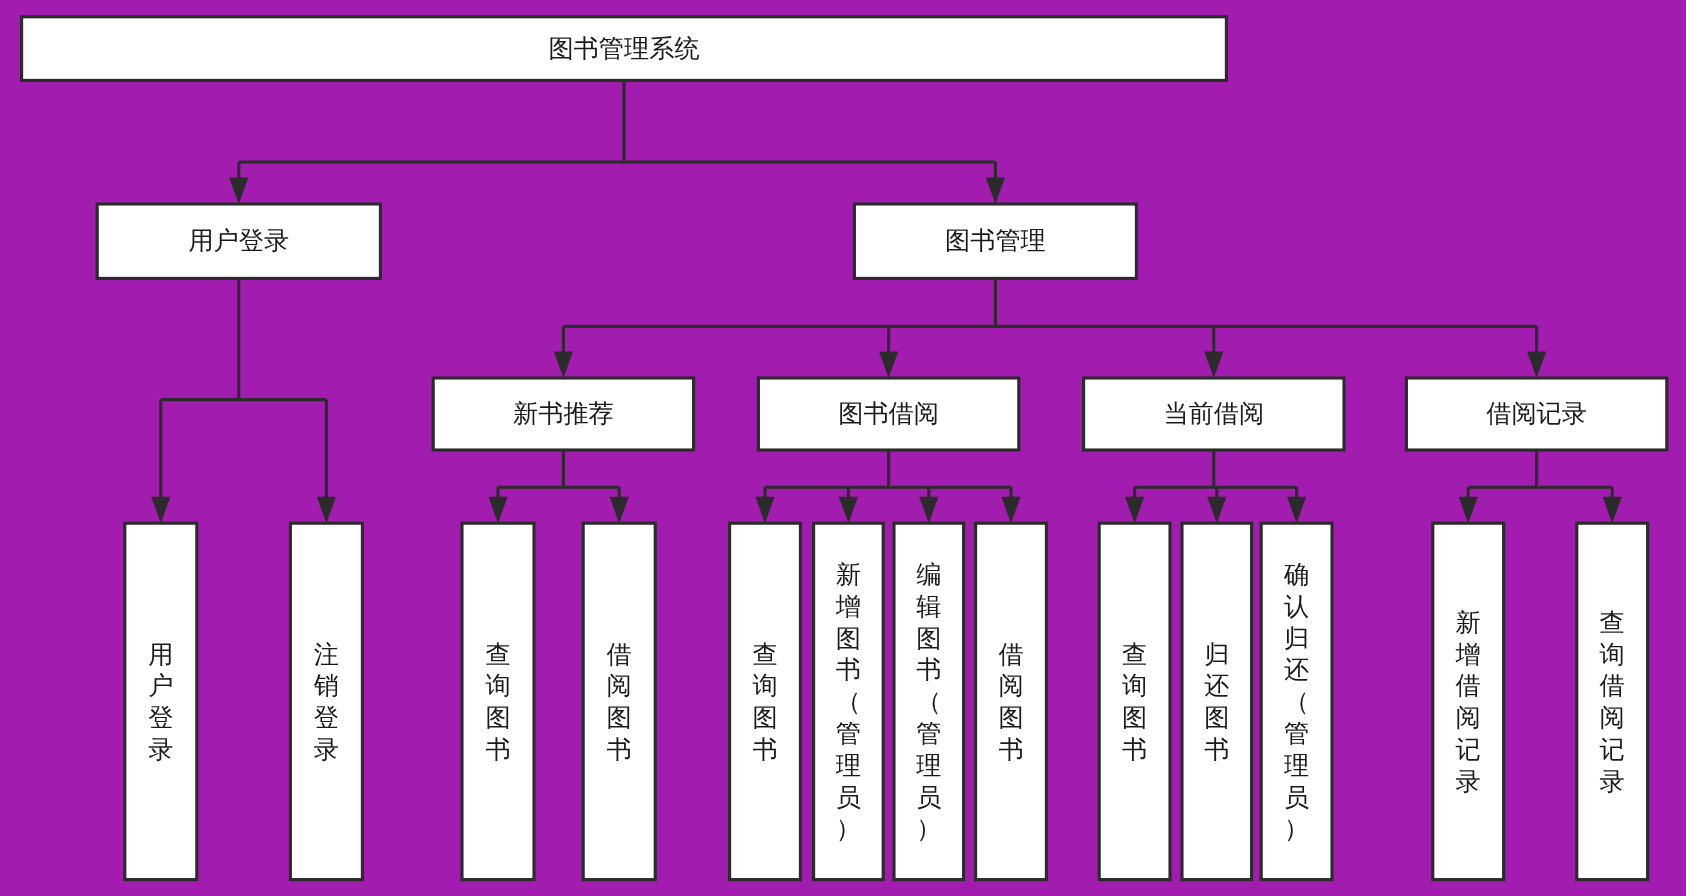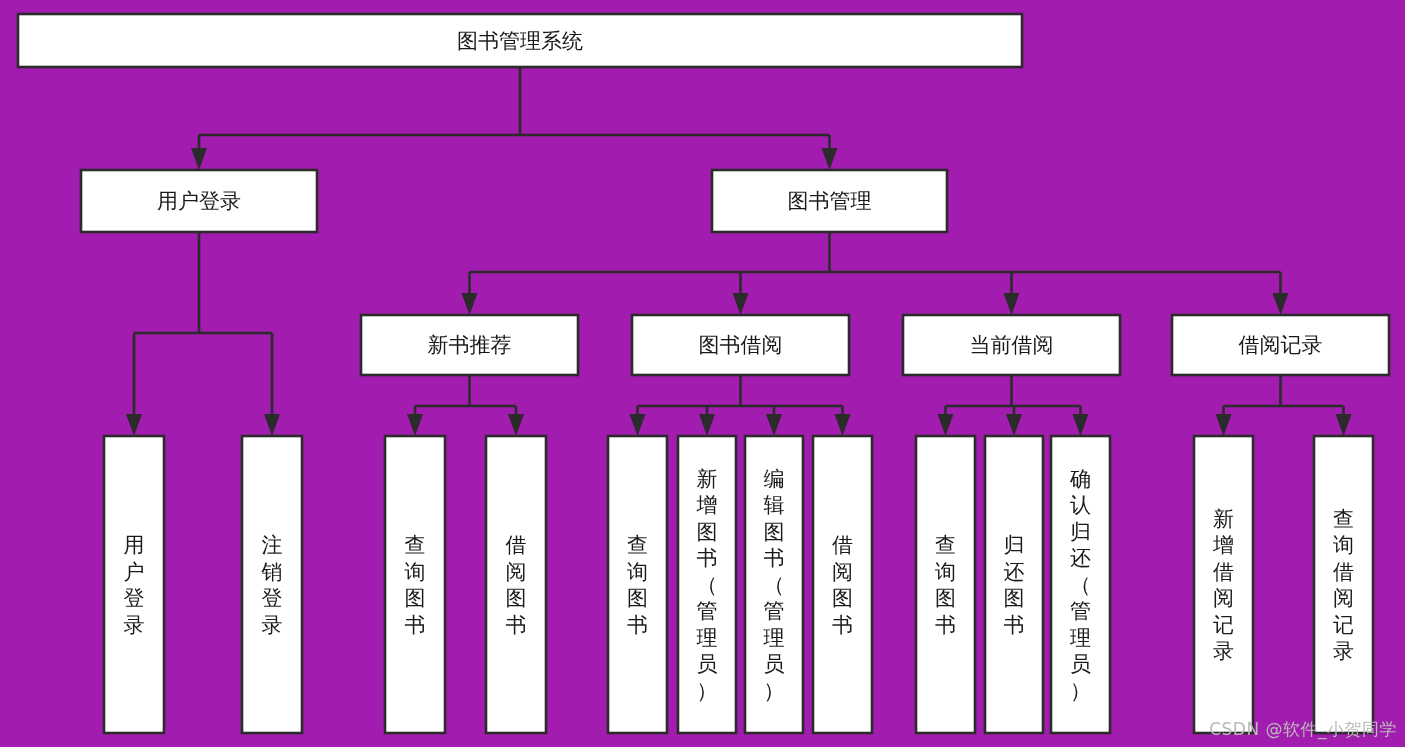--- a/index.html
+++ b/index.html
@@ -216,14 +216,13 @@
         <g>
           <rect class="node-box" x="1194" y="436" width="59" height="297"></rect>
           <text class="node-label-v" x="1223.5" y="525.67"><tspan x="1223.5" dy="0">新</tspan><tspan x="1223.5" dy="26.5">增</tspan><tspan x="1223.5" dy="26.5">借</tspan><tspan x="1223.5" dy="26.5">阅</tspan><tspan x="1223.5" dy="26.5">记</tspan><tspan x="1223.5" dy="26.5">录</tspan></text>
         </g>
         <g>
           <rect class="node-box" x="1314" y="436" width="59" height="297"></rect>
           <text class="node-label-v" x="1343.5" y="525.67"><tspan x="1343.5" dy="0">查</tspan><tspan x="1343.5" dy="26.5">询</tspan><tspan x="1343.5" dy="26.5">借</tspan><tspan x="1343.5" dy="26.5">阅</tspan><tspan x="1343.5" dy="26.5">记</tspan><tspan x="1343.5" dy="26.5">录</tspan></text>
         </g>
       </g>
   </svg>
-  <div class="watermark">CSDN @软件_小贺同学</div>
 </div>
 
 </body></html>

